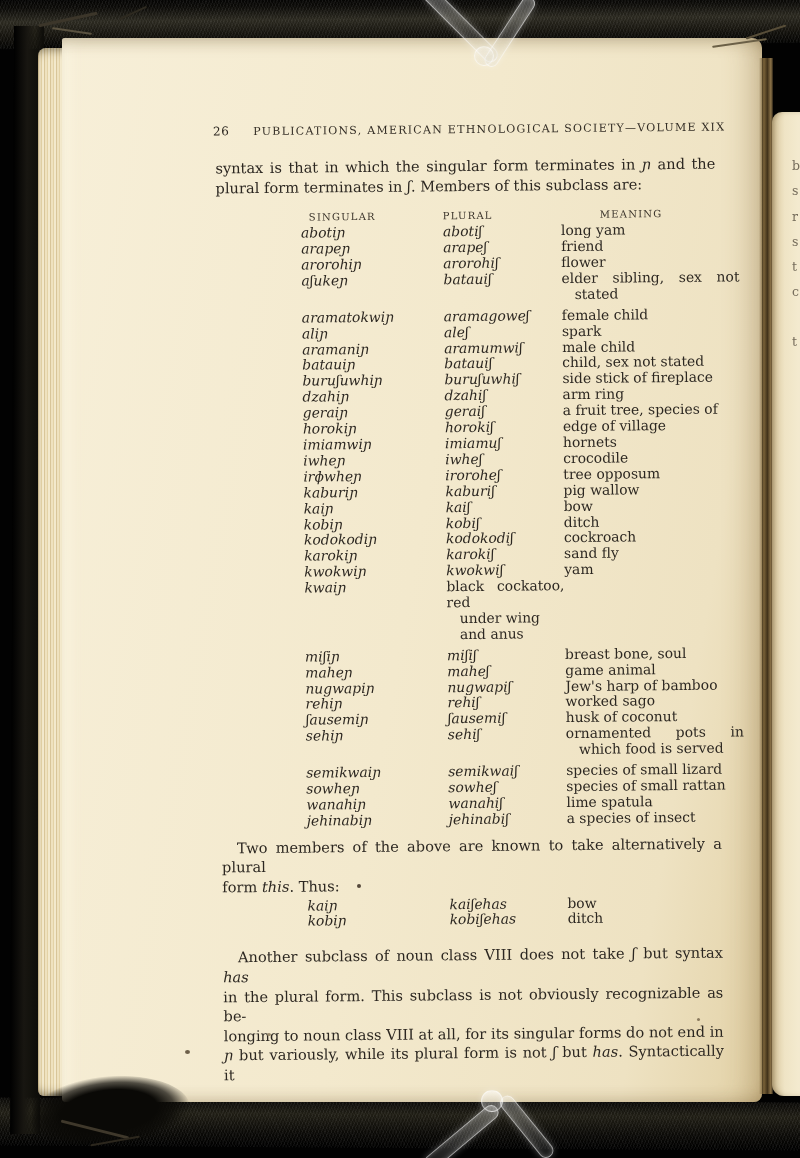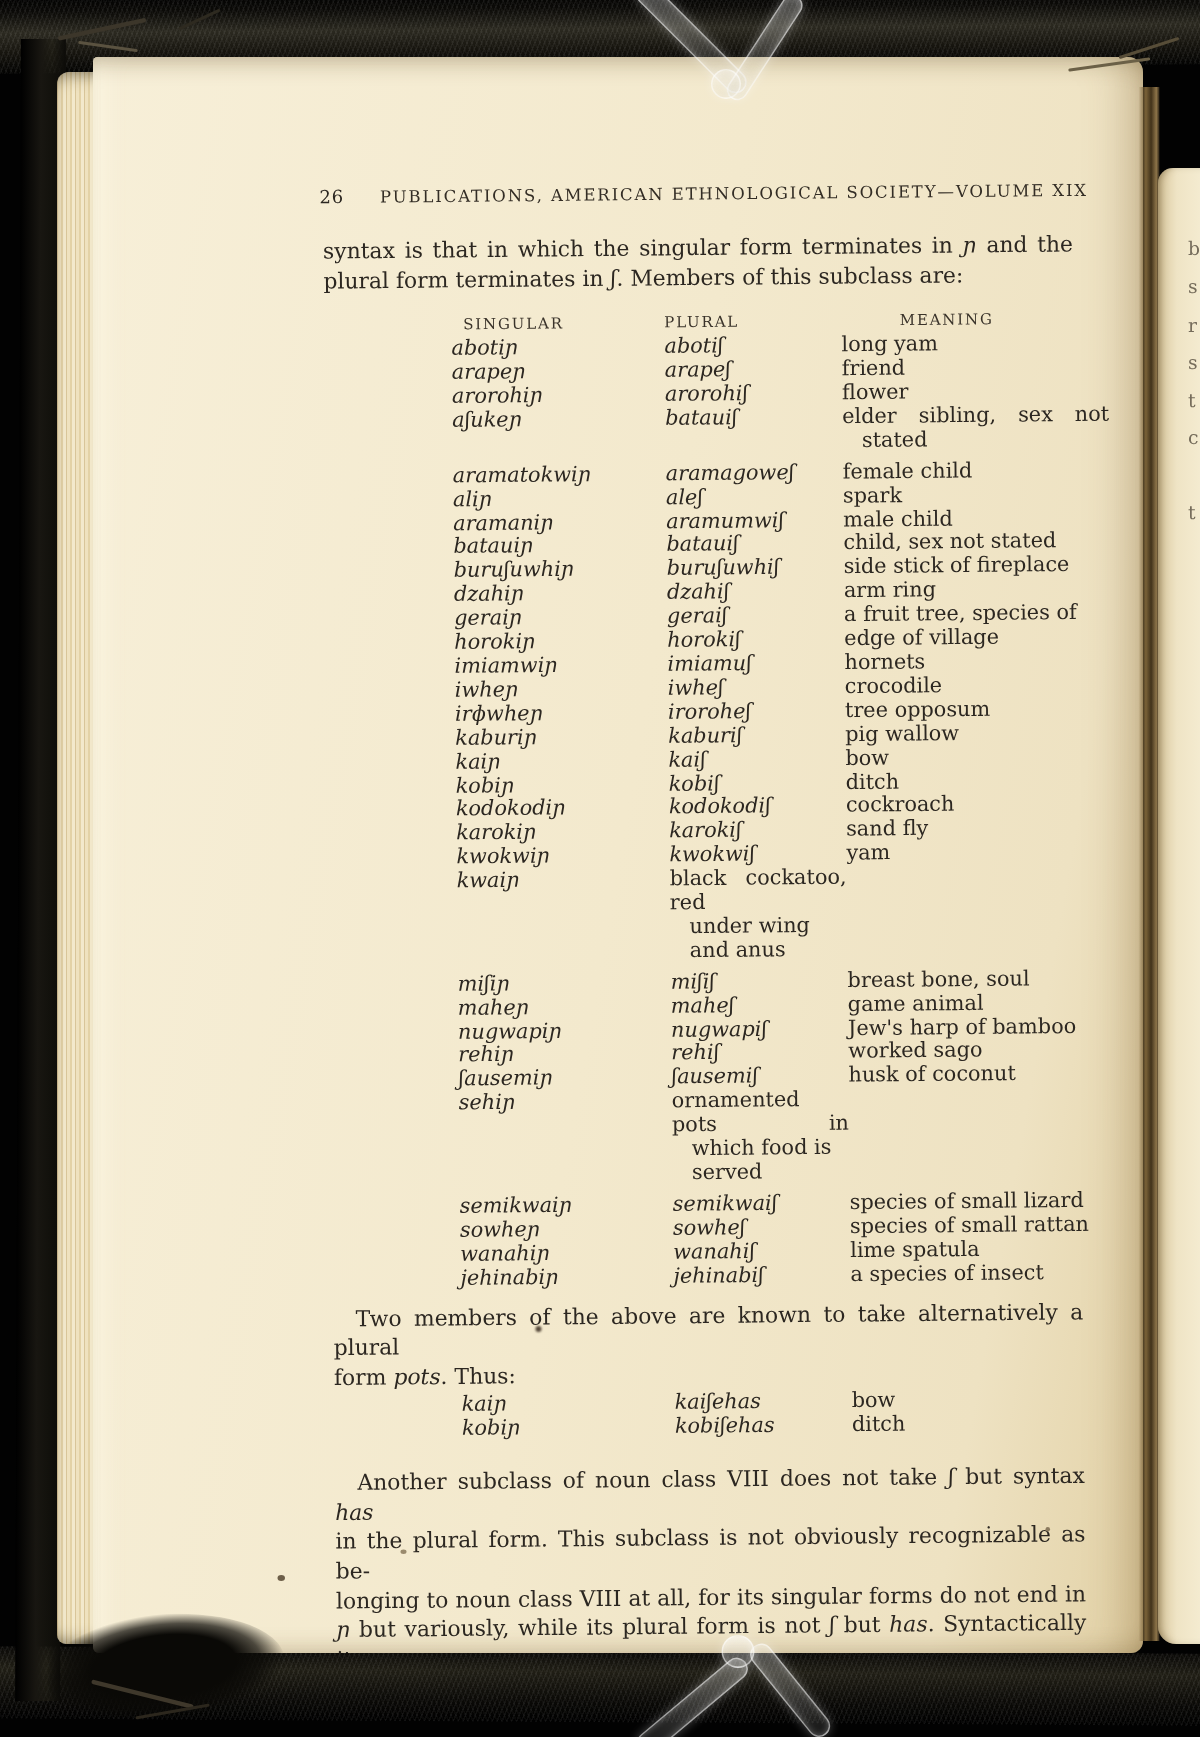--- a/index.html
+++ b/index.html
@@ -351,20 +351,21 @@
               <div class="c0"></div>
               <div class="cs">ʃausemiɲ</div>
               <div class="cp">ʃausemiʃ</div>
               <div class="cm">
                 <div class="m1">husk of coconut</div>
               </div>
             </div>
             <div class="t-row">
               <div class="c0"></div>
               <div class="cs">sehiɲ</div>
+              <div class="cp">sehiʃ</div>
               <div class="cm">
                 <div class="m1 just">ornamented pots in</div>
                 <div class="m2">which food is served</div>
               </div>
             </div>
             <div class="t-row gap">
               <div class="c0"></div>
               <div class="cs">semikwaiɲ</div>
               <div class="cp">semikwaiʃ</div>
               <div class="cm">
@@ -393,21 +394,21 @@
               <div class="cp">jehinabiʃ</div>
               <div class="cm">
                 <div class="m1">a species of insect</div>
               </div>
             </div>
           </div>
       </div>
 
       <div class="para p2">
           <div class="pline just ind"><span>Two members of the above are known to take alternatively a plural</span></div>
-          <div class="pline"><span>form </span><span class="it">pots</span><span>. Thus:</span></div>
+          <div class="pline"><span>form </span><span class="it">this</span><span>. Thus:</span></div>
         </div>
 
       <div class="tbl tbl2">
         <div class="tbody">
             <div class="t-row">
               <div class="c0"></div>
               <div class="cs">kaiɲ</div>
               <div class="cp">kaiʃehas</div>
               <div class="cm">
                 <div class="m1">bow</div>

